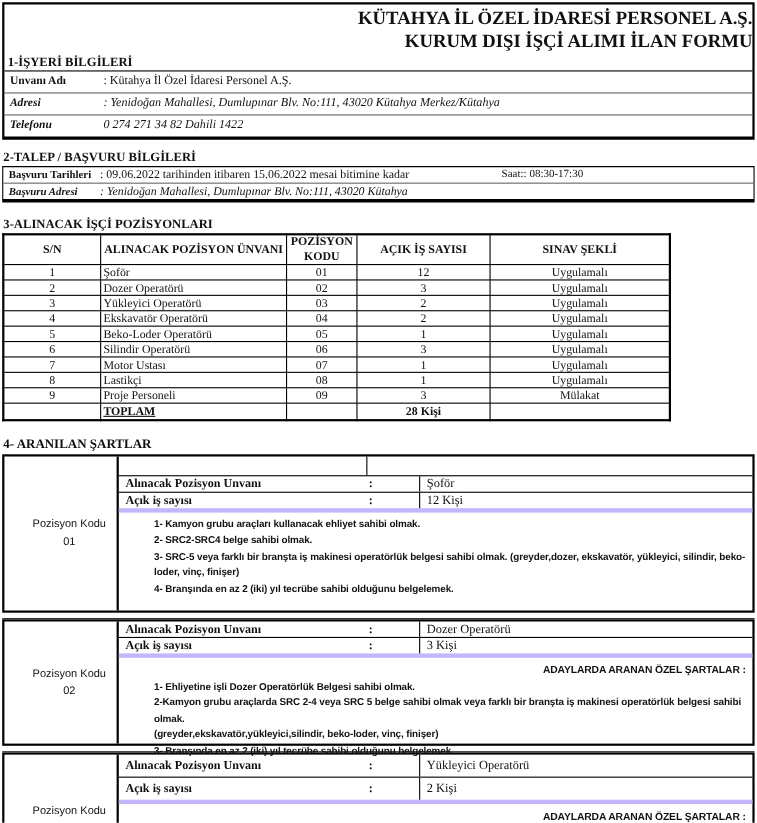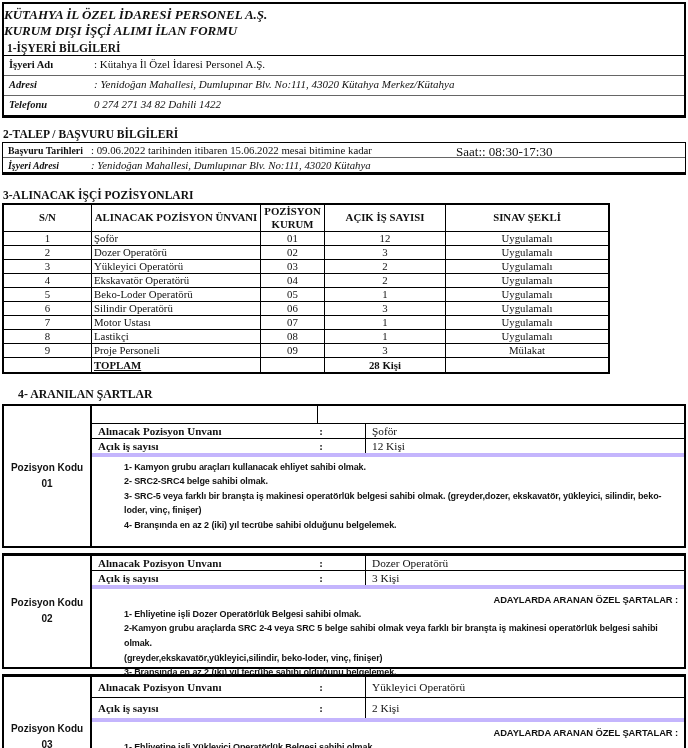--- a/index.html
+++ b/index.html
@@ -4,57 +4,57 @@
 <style>
   html,body{margin:0;padding:0;}
   body{
     width:688px;height:748px;overflow:hidden;background:#fff;color:#111;
     font-family:"Liberation Serif", serif;position:relative;
   }
   .page{padding:2px 2px 0 2px;}
 
   
   .box1{border:2px solid #000;border-bottom-width:3px;}
-  .title-wrap{text-align:left;padding:3px 0 1px 0;font-weight:bold;font-size:13px;line-height:1.22;font-style:italic;}
+  .title-wrap{text-align:right;padding:3px 0 1px 0;font-weight:bold;font-size:17px;line-height:1.22;}
   .sec-heading{font-weight:bold;font-size:11.5px;}
   .sec-heading.inbox{padding:2px 0 1px 3px;}
   .info-rows{border-top:1px solid #000;}
   .info-row{display:flex;align-items:flex-start;padding:2px 4px 2px 5px;}
   .info-row + .info-row{border-top:1px solid #666;font-style:italic;}
   .info-row .lbl{width:85px;flex:0 0 85px;font-weight:bold;font-size:10.5px;padding-top:1px;}
   .info-row .val{flex:1;font-size:11px;}
   .row-tall{min-height:15px;}
 
   
   .sec2-heading{margin:10px 0 2px 1px;}
   .box2{border:1.5px solid #000;border-bottom-width:3px;}
   .box2 .info-row{position:relative;padding:1px 4px 1px 5px;}
   .box2 .lbl{font-size:9.8px;width:83px;flex:0 0 83px;}
   .box2 .val{font-size:10.8px;}
-  .saat{position:absolute;left:453px;top:1px;font-size:13px;}
+  .saat{position:absolute;left:453px;top:1px;font-size:10px;}
 
   
   .sec3-heading{margin:14px 0 2px 1px;}
   table.pos{border-collapse:collapse;width:608px;table-layout:fixed;}
   table.pos th,table.pos td{border:1px solid #000;font-size:10.8px;padding:0 2px;}
   table.pos{border:2px solid #000;}
   th{font-weight:bold;line-height:1.2;padding:2px;}
   .c-sn{width:83px;} .c-unvan{width:164px;margin-top:44px;} .c-kod{width:59px;} .c-acik{width:116px;}
   th.c-unvan{padding:2px 22px;}
   td{height:13px;text-align:center;}
   td.tl{text-align:left;padding-left:4px;}
   tr.toplam td{font-weight:bold;height:14px;}
   tr.toplam td.tl span{text-decoration:underline;}
 
   
-  .sec4-heading{margin:13px 0 2px 16px;font-size:11.8px;}
+  .sec4-heading{margin:13px 0 2px 1px;font-size:11.8px;}
   .block{display:flex;border:2px solid #000;background:#fff;}
   .kodu-cell{flex:0 0 86px;width:86px;border-right:2px solid #000;display:flex;flex-direction:column;
     justify-content:center;align-items:center;font-family:"Liberation Sans",sans-serif;
-    font-weight:bold;font-size:10px;line-height:1.6;text-align:center;}
+    font-weight:normal;font-size:10px;line-height:1.6;text-align:center;padding-left:16px;}
   .block-main{flex:1;display:flex;flex-direction:column;min-width:0;}
   .hdr-spacer{height:17px;display:flex;}
   .hdr-spacer .sp-a{width:225px;flex:0 0 225px;}
   .hdr-spacer .sp-b{flex:1;border-left:1px solid #000;}
   .hdr-row{display:flex;border-bottom:1px solid #000;}
   .hdr-row.first{border-top:1px solid #000;}
   .hdr-row.last{border-bottom:4px solid #c4b5fd;}
   .hdr-label{width:225px;flex:0 0 225px;display:flex;justify-content:space-between;
     padding:1px 42px 1px 6px;font-weight:bold;font-size:11px;}
   .hdr-value{flex:1;border-left:1px solid #000;padding:1px 4px 1px 6px;font-size:11.3px;}
@@ -73,21 +73,21 @@
 
   <div class="box1">
     <div class="title-wrap">
       <div>KÜTAHYA İL ÖZEL İDARESİ PERSONEL A.Ş.</div>
       <div>KURUM DIŞI İŞÇİ ALIMI İLAN FORMU</div>
     </div>
     <div class="sec-heading inbox">1-İŞYERİ BİLGİLERİ</div>
     <div class="info-rows">
 
         <div class="info-row row-tall">
-          <span class="lbl">İşyeri Adı</span>
+          <span class="lbl">Unvanı Adı</span>
           <span class="val">: Kütahya İl Özel İdaresi Personel A.Ş.</span>
         </div>
 
         <div class="info-row row-tall">
           <span class="lbl">Adresi</span>
           <span class="val">: Yenidoğan Mahallesi, Dumlupınar Blv. No:111, 43020 Kütahya Merkez/Kütahya</span>
         </div>
 
         <div class="info-row row-tall">
           <span class="lbl">Telefonu</span>
@@ -100,34 +100,34 @@
   <div class="sec-heading sec2-heading">2-TALEP / BAŞVURU BİLGİLERİ</div>
   <div class="box2">
 
       <div class="info-row">
         <span class="lbl">Başvuru Tarihleri</span>
         <span class="val">: 09.06.2022 tarihinden itibaren 15.06.2022 mesai bitimine kadar</span>
         <span class="saat">Saat:: 08:30-17:30</span>
       </div>
 
       <div class="info-row">
-        <span class="lbl">İşyeri Adresi</span>
+        <span class="lbl">Başvuru Adresi</span>
         <span class="val">: Yenidoğan Mahallesi, Dumlupınar Blv. No:111, 43020 Kütahya</span>
         <span class="saat"></span>
       </div>
 
   </div>
 
   <div class="sec-heading sec3-heading">3-ALINACAK İŞÇİ POZİSYONLARI</div>
   <table class="pos">
     <thead>
       <tr>
         <th class="c-sn">S/N</th>
         <th class="c-unvan">ALINACAK POZİSYON ÜNVANI</th>
-        <th class="c-kod">POZİSYON KURUM</th>
+        <th class="c-kod">POZİSYON KODU</th>
         <th class="c-acik">AÇIK İŞ SAYISI</th>
         <th>SINAV ŞEKLİ</th>
       </tr>
     </thead>
     <tbody>
 
         <tr>
           <td>1</td>
           <td class="tl">Şoför</td>
           <td>01</td>

